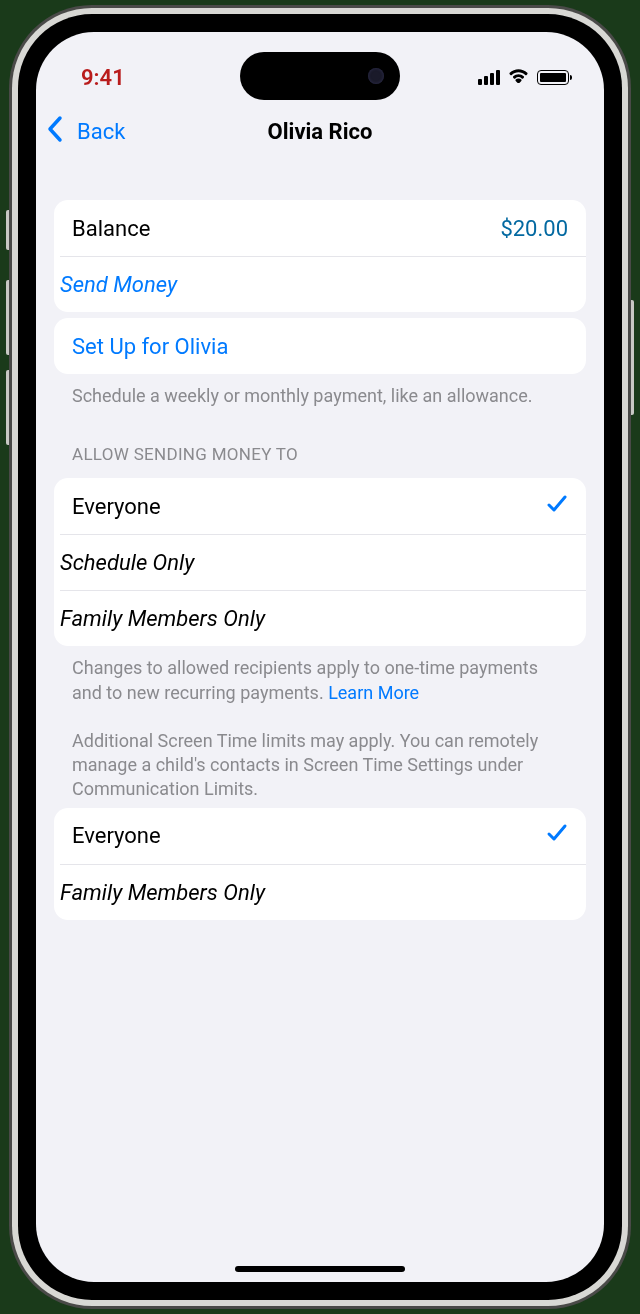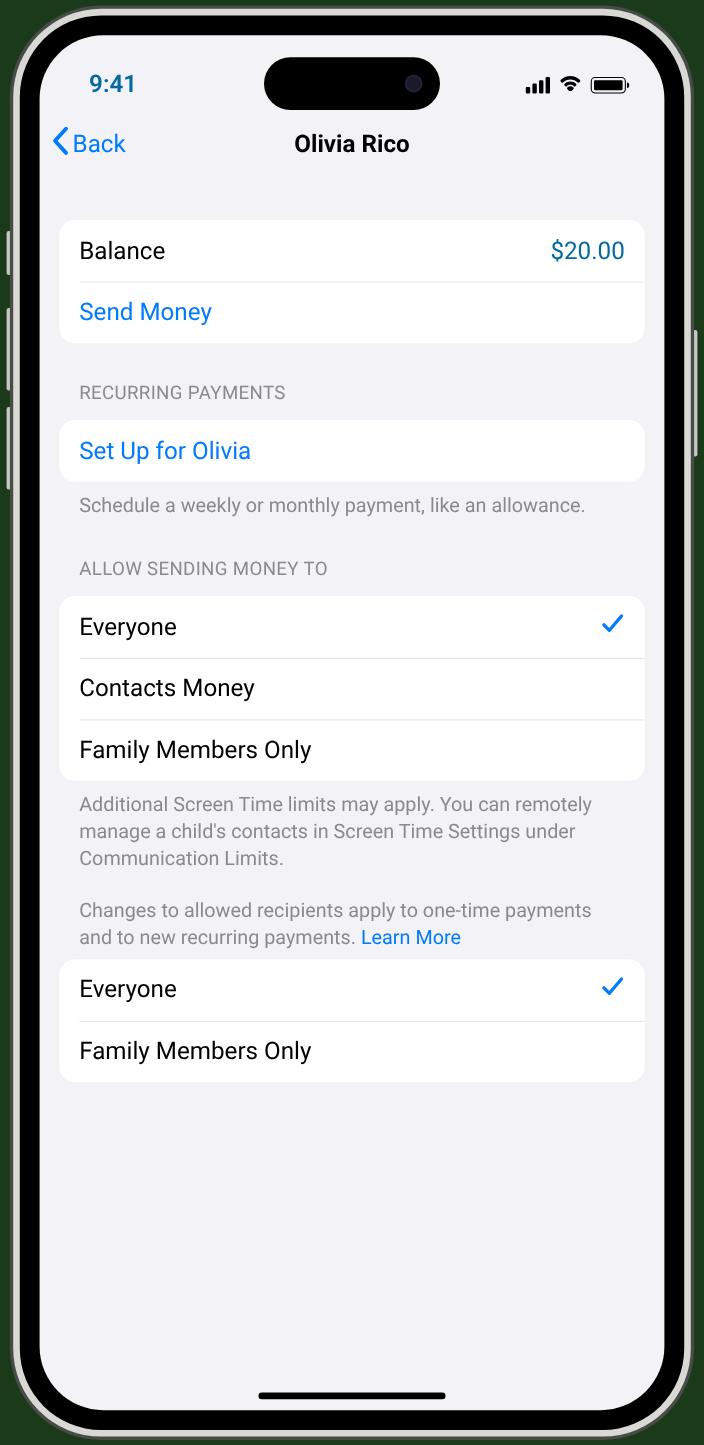--- a/index.html
+++ b/index.html
@@ -82,21 +82,21 @@
     .status-bar {
       height: 70px;
       display: flex;
       align-items: center;
       justify-content: space-between;
       padding: 20px 35px 0 45px;
     }
     .status-time {
       font-size: 22px;
       font-weight: 600;
-      color: #0369a1;
+      color: #b91c1c;
     }
     .status-icons {
       display: flex;
       align-items: center;
       gap: 8px;
     }
     .signal-bars {
       display: flex;
       align-items: flex-end;
       gap: 2px;
@@ -137,21 +137,21 @@
       display: flex;
       align-items: center;
       position: relative;
       padding: 0 10px;
     }
     .back-button {
       display: flex;
       align-items: center;
       color: #007aff;
       font-size: 22px;
-      gap: 3px;
+      gap: 14px;
     }
     .back-chevron svg { width: 17px; height: 28px; }
     .nav-title {
       position: absolute;
       left: 50%;
       transform: translateX(-50%);
       font-size: 22px;
       font-weight: 700;
       color: #000;
     }
@@ -174,22 +174,23 @@
       align-items: center;
       justify-content: space-between;
       min-height: 56px;
       padding: 14px 18px;
       font-size: 22px;
       color: #000;
       position: relative;
     }
     .row + .row {
       border-top: 1px solid #e5e5ea;
-      margin-left: 18px;
+      margin-left: 6px;
       padding-left: 0;
+      font-style: italic;
     }
     .row + .row::before {
       content: '';
       position: absolute;
       left: -18px;
       top: -1px;
       width: 18px;
       height: 1px;
       background: #fff;
     }
@@ -280,49 +281,48 @@
         <div class="section-group">
           <div class="row">
             <span>Balance</span>
             <span class="row-value">$20.00</span>
           </div>
           <div class="row row-link">
             <span>Send Money</span>
           </div>
         </div>
 
-        <div class="section-header">RECURRING PAYMENTS</div>
         <div class="section-group tight-top">
           <div class="row row-link">
             <span>Set Up for Olivia</span>
           </div>
         </div>
         <div class="section-footer">Schedule a weekly or monthly payment, like an allowance.</div>
 
         <div class="section-header">ALLOW SENDING MONEY TO</div>
         <div class="section-group tight-top">
           <div class="row">
             <span>Everyone</span>
             <span class="checkmark">
               <svg viewBox="0 0 22 22" fill="none" stroke="#007aff" stroke-width="3" stroke-linecap="round" stroke-linejoin="round">
                   <polyline points="3,12 8,17 19,4"></polyline>
                 </svg>
             </span>
           </div>
           <div class="row">
-            <span>Contacts Money</span>
+            <span>Schedule Only</span>
           </div>
           <div class="row">
             <span>Family Members Only</span>
           </div>
         </div>
-        <div class="section-footer">Additional Screen Time limits may apply. You can remotely manage a child's contacts in Screen Time Settings under Communication Limits.</div>
         <div class="section-footer">
           <span>Changes to allowed recipients apply to one-time payments and to new recurring payments. </span><span class="link">Learn More</span>
         </div>
+        <div class="section-footer">Additional Screen Time limits may apply. You can remotely manage a child's contacts in Screen Time Settings under Communication Limits.</div>
 
         <div class="section-group tight-top">
           <div class="row">
             <span>Everyone</span>
             <span class="checkmark">
               <svg viewBox="0 0 22 22" fill="none" stroke="#007aff" stroke-width="3" stroke-linecap="round" stroke-linejoin="round">
                   <polyline points="3,12 8,17 19,4"></polyline>
                 </svg>
             </span>
           </div>

